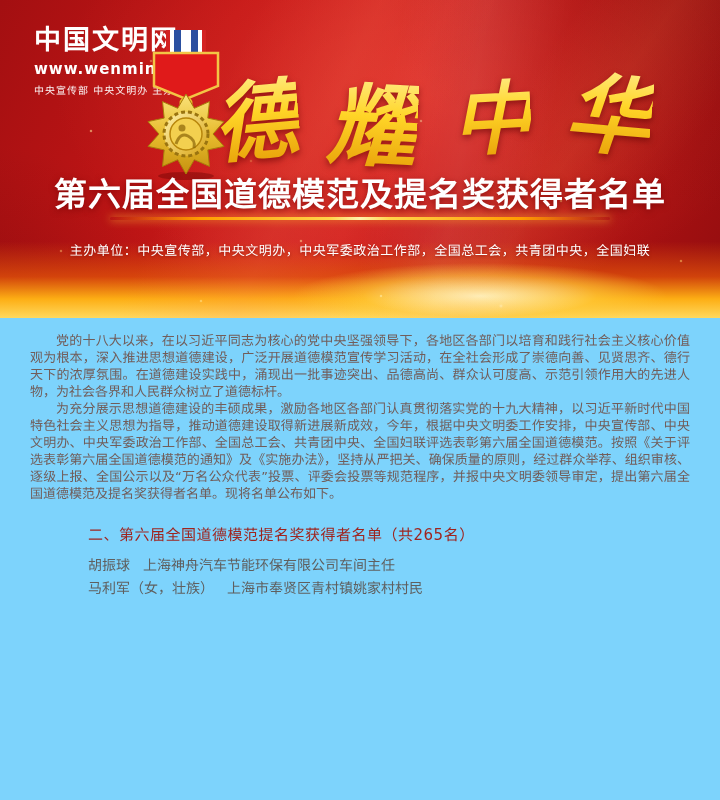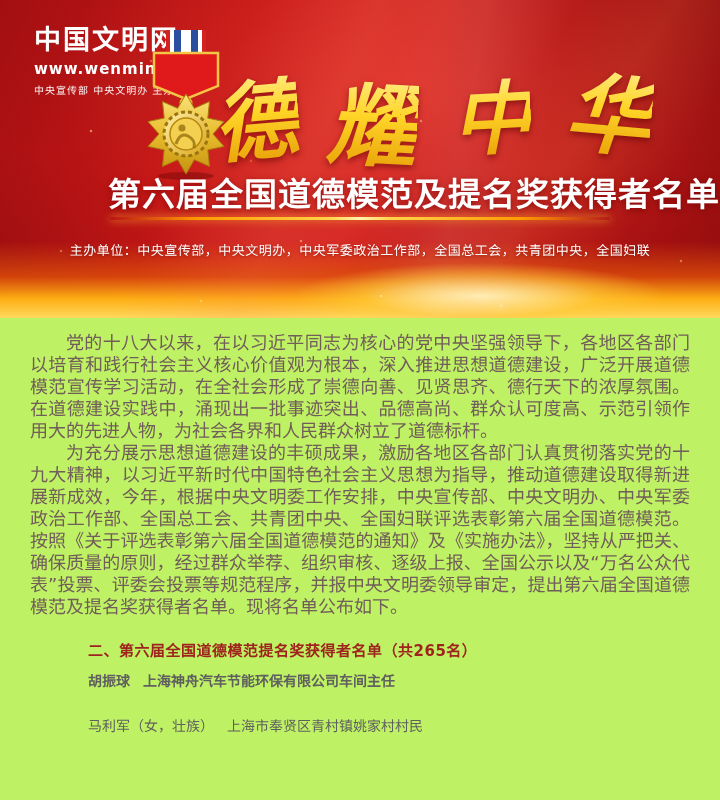--- a/index.html
+++ b/index.html
@@ -1,19 +1,19 @@
 <!DOCTYPE html>
 <html lang="zh-CN"><head>
 <meta charset="utf-8">
 <style>
   * { margin:0; padding:0; box-sizing:border-box; }
   html,body { width:720px; height:800px; overflow:hidden; background:#ffffff;
               font-family:"DejaVu Sans","Liberation Sans",sans-serif; }
 
-  .page { position:relative; width:720px; height:800px; background:#bef264; }
+  .page { position:relative; width:720px; height:800px; background:#7dd3fc; }
 
   
   .banner {
     position:relative; width:720px; height:318px; overflow:hidden;
     background:
       radial-gradient(ellipse 260px 46px at 480px 296px, rgba(255,250,200,.95), rgba(255,205,60,.55) 45%, rgba(255,180,40,0) 72%),
       linear-gradient(to bottom, rgba(0,0,0,0) 76%, rgba(222,80,10,.80) 87%, #fdae14 94%, #ffd95e 100%),
       radial-gradient(ellipse 520px 300px at 58% 28%, rgba(255,90,70,.30), rgba(255,90,70,0) 70%),
       radial-gradient(ellipse 700px 420px at 110% -10%, rgba(120,8,10,.55), rgba(120,8,10,0) 60%),
       radial-gradient(ellipse 600px 380px at -10% 110%, rgba(110,6,8,.5), rgba(110,6,8,0) 55%),
@@ -58,52 +58,52 @@
     -webkit-background-clip:text; background-clip:text; color:transparent;
     display:inline-block;
   }
   .calligraphy span:nth-child(1){ transform:rotate(-5deg) translateY(4px); }
   .calligraphy span:nth-child(2){ transform:rotate(3deg) translateY(8px) scale(1.05); }
   .calligraphy span:nth-child(3){ transform:rotate(-3deg) translateY(2px) scale(.92); }
   .calligraphy span:nth-child(4){ transform:rotate(5deg) translateY(-2px); }
 
   
   .main-title {
-    position:absolute; top:168px; left:0; width:720px; text-align:right;
+    position:absolute; top:168px; left:0; width:720px; text-align:center;
     color:#ffffff; font-size:33px; font-weight:bold; letter-spacing:1px;
     text-shadow:0 2px 6px rgba(110,0,0,.65);
   }
   .gold-line {
     position:absolute; top:217px; left:50%; transform:translateX(-50%);
     width:500px; height:3px; border-radius:2px;
     background:linear-gradient(90deg, rgba(255,150,0,0), #ff9c00 18%, #ffd34a 44%, #fff4ad 50%, #ffd34a 56%, #ff9c00 82%, rgba(255,150,0,0));
     box-shadow:0 0 9px rgba(255,190,50,.9);
   }
   .organizers {
     position:absolute; top:240px; left:0; width:720px; text-align:center;
     color:#ffffff; font-size:13px; letter-spacing:.5px;
     text-shadow:0 1px 3px rgba(100,0,0,.5);
   }
 
   
   .content { padding:14px 30px 0 30px; }
   .para {
     text-indent:2em; text-align:justify;
-    font-size:18px; line-height:22px; color:#715d5a;
+    font-size:13px; line-height:17px; color:#715d5a;
   }
   .para + .para { }
 
   .section-heading {
     margin:21px 0 0 58px;
-    color:#9f241e; font-size:15px; font-weight:bold; letter-spacing:.5px;
+    color:#9f241e; font-size:15px; font-weight:normal; letter-spacing:.5px;
   }
 
   .winner-list { list-style:none; margin:12px 0 0 58px; }
-  .winner-row { position:relative; margin-top:31px; font-size:14px; color:#5f5f5f; line-height:14px; }
-  .winner-row:first-child { margin-top:14px;font-weight:bold; }
+  .winner-row { position:relative; margin-top:9px; font-size:14px; color:#5f5f5f; line-height:14px; }
+  .winner-row:first-child { margin-top:14px; }
   .w-name { margin-right:13px; }
 </style>
 </head>
 <body>
 
 <div class="page">
 
   <header class="banner">
     <div class="rays"></div>
     <div class="sparkles"></div>

